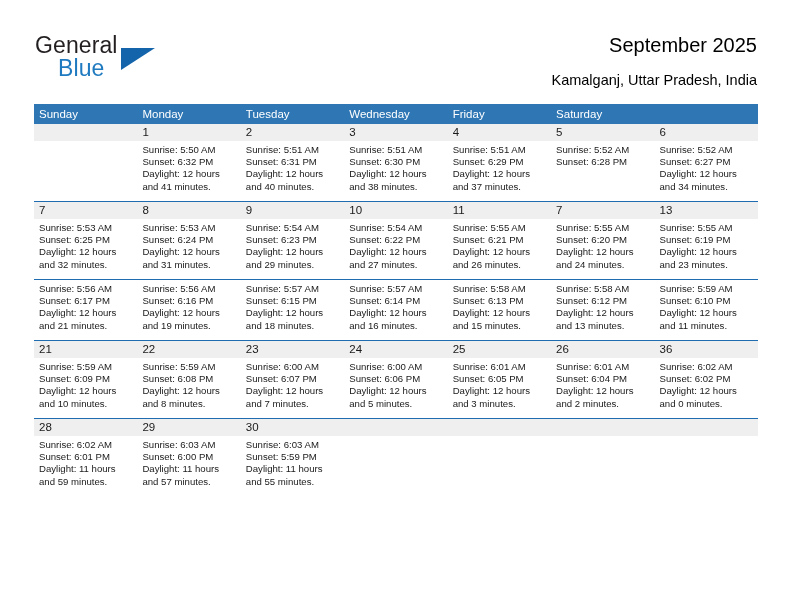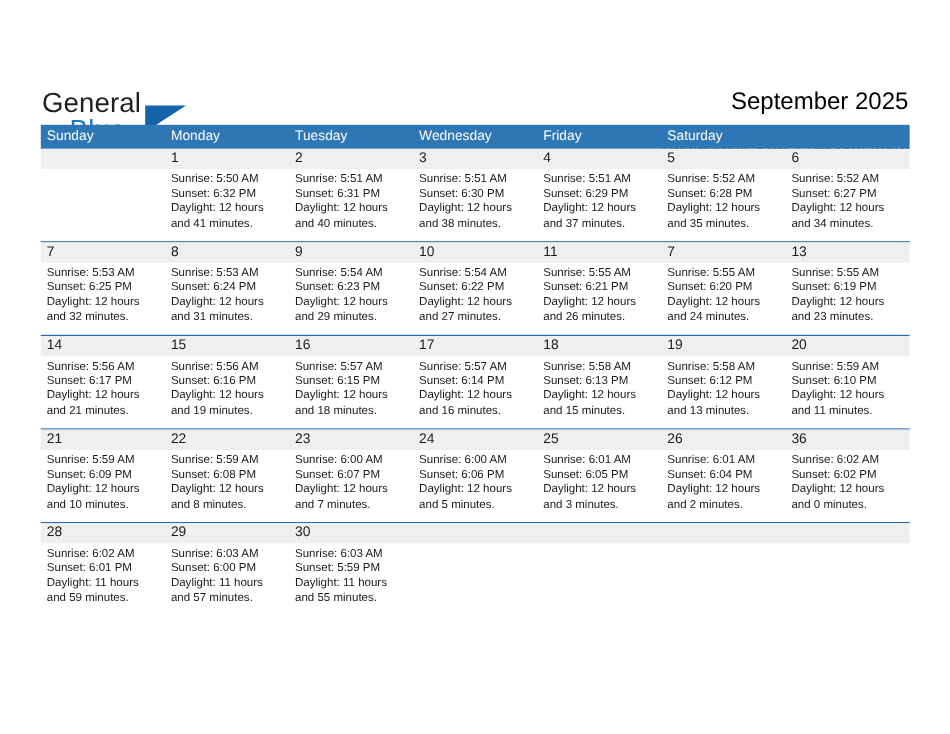--- a/index.html
+++ b/index.html
@@ -23,21 +23,20 @@
     box-sizing: border-box;
   }
 
   
   .header {
     position: absolute;
     left: 0;
     top: 0;
     width: 792px;
     height: 116px;
-    margin-top: 40px;
   }
 
   .brand {
     position: absolute;
     left: 35px;
     top: 32px;
     width: 200px;
     height: 58px;
   }
   .brand-general {
@@ -224,21 +223,20 @@
               <span class="detail-daylight">Daylight: 12 hours and 38 minutes.</span>
             </div>
             <div class="detail-cell">
               <span class="detail-line">Sunrise: 5:51 AM</span>
               <span class="detail-line">Sunset: 6:29 PM</span>
               <span class="detail-daylight">Daylight: 12 hours and 37 minutes.</span>
             </div>
             <div class="detail-cell">
               <span class="detail-line">Sunrise: 5:52 AM</span>
               <span class="detail-line">Sunset: 6:28 PM</span>
-              <span class="detail-daylight">Daylight: 12 hours and 35 minutes.</span>
             </div>
             <div class="detail-cell">
               <span class="detail-line">Sunrise: 5:52 AM</span>
               <span class="detail-line">Sunset: 6:27 PM</span>
               <span class="detail-daylight">Daylight: 12 hours and 34 minutes.</span>
             </div>
           </div>
         </div>
         <div class="week-row">
           <div class="daynum-strip">
@@ -282,29 +280,20 @@
               <span class="detail-daylight">Daylight: 12 hours and 24 minutes.</span>
             </div>
             <div class="detail-cell">
               <span class="detail-line">Sunrise: 5:55 AM</span>
               <span class="detail-line">Sunset: 6:19 PM</span>
               <span class="detail-daylight">Daylight: 12 hours and 23 minutes.</span>
             </div>
           </div>
         </div>
         <div class="week-row">
-          <div class="daynum-strip">
-            <div class="daynum-cell">14</div>
-            <div class="daynum-cell">15</div>
-            <div class="daynum-cell">16</div>
-            <div class="daynum-cell">17</div>
-            <div class="daynum-cell">18</div>
-            <div class="daynum-cell">19</div>
-            <div class="daynum-cell">20</div>
-          </div>
           <div class="detail-strip">
             <div class="detail-cell">
               <span class="detail-line">Sunrise: 5:56 AM</span>
               <span class="detail-line">Sunset: 6:17 PM</span>
               <span class="detail-daylight">Daylight: 12 hours and 21 minutes.</span>
             </div>
             <div class="detail-cell">
               <span class="detail-line">Sunrise: 5:56 AM</span>
               <span class="detail-line">Sunset: 6:16 PM</span>
               <span class="detail-daylight">Daylight: 12 hours and 19 minutes.</span>

